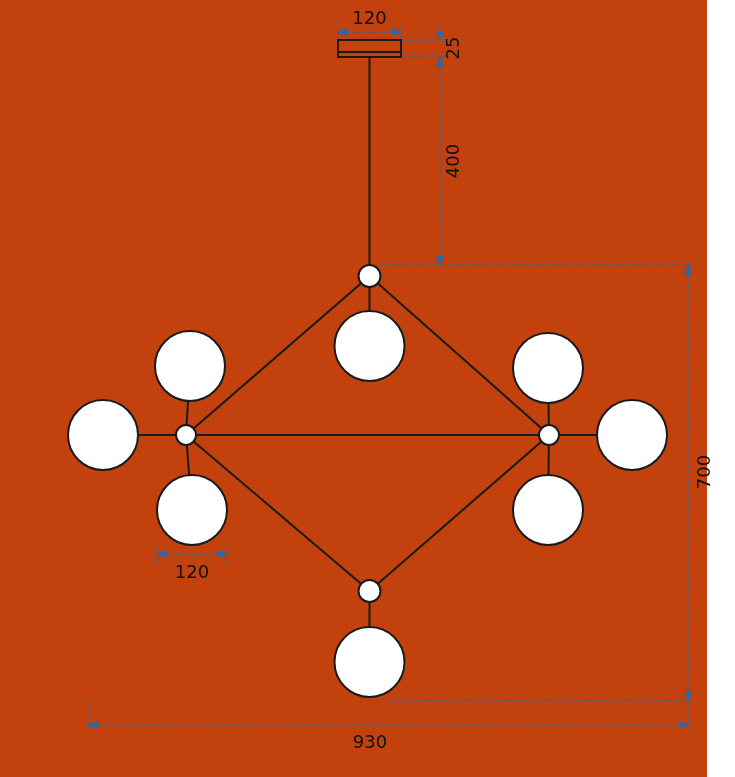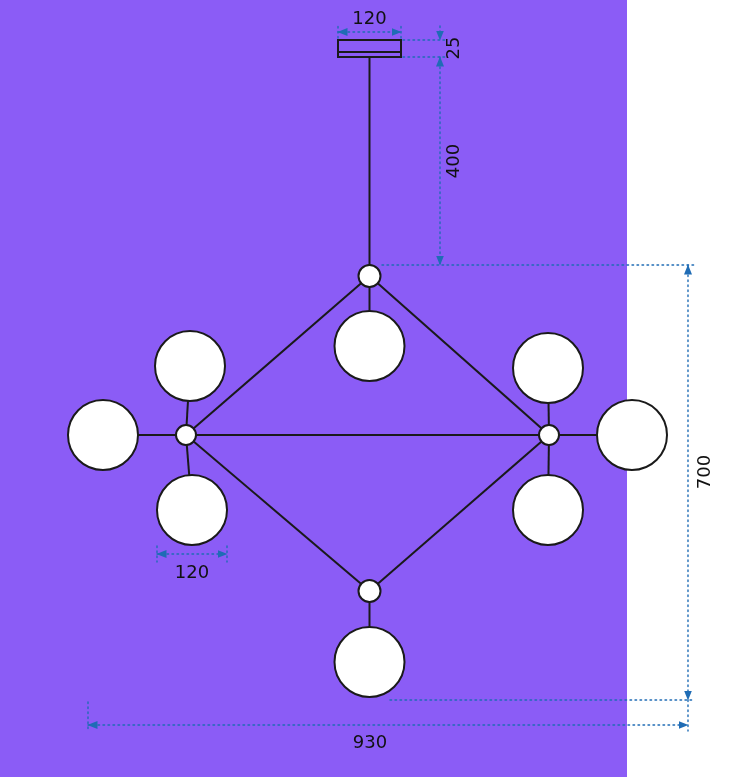--- a/index.html
+++ b/index.html
@@ -6,23 +6,23 @@
     margin: 0;
     padding: 0;
     background: #ffffff;
     width: 735px;
     height: 777px;
     overflow: hidden;
     font-family: "DejaVu Sans", sans-serif;
   }
   .canvas {
     position: relative;
-    width: 627px;
+    width: 707px;
     height: 777px;
-    background: #8b5cf6;
+    background: #c2410c;
   }
   svg { display: block; }
   .outline {
     stroke: #1a1a1a;
     stroke-width: 2;
     fill: none;
   }
   .node {
     stroke: #1a1a1a;
     stroke-width: 2;

